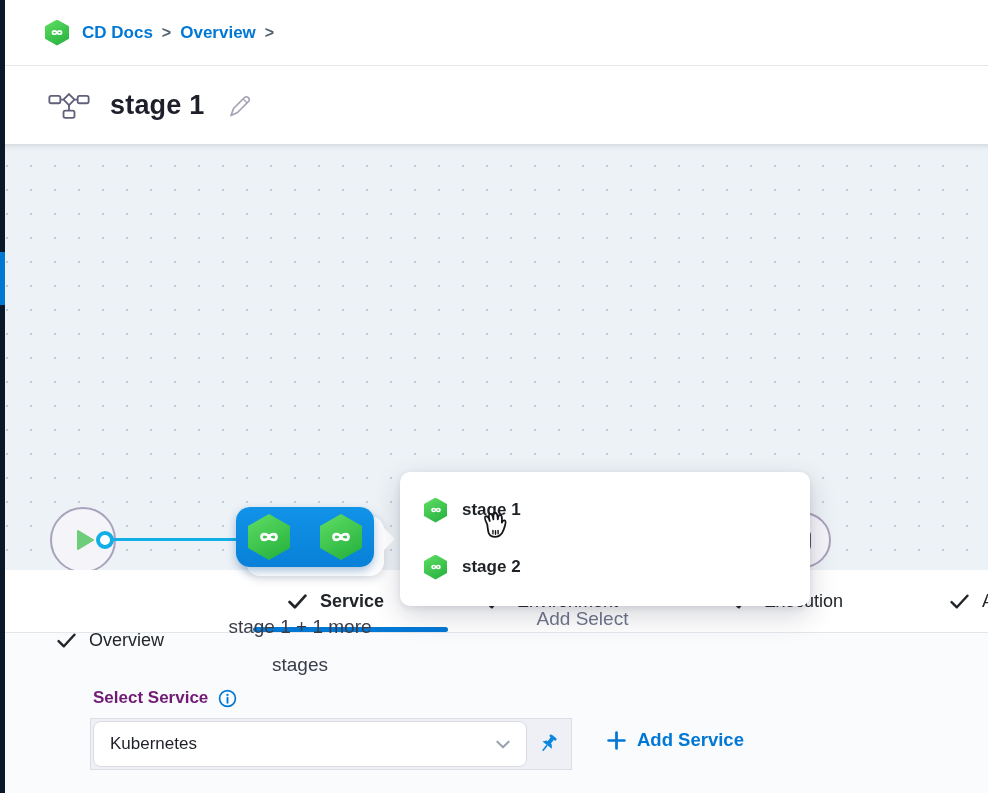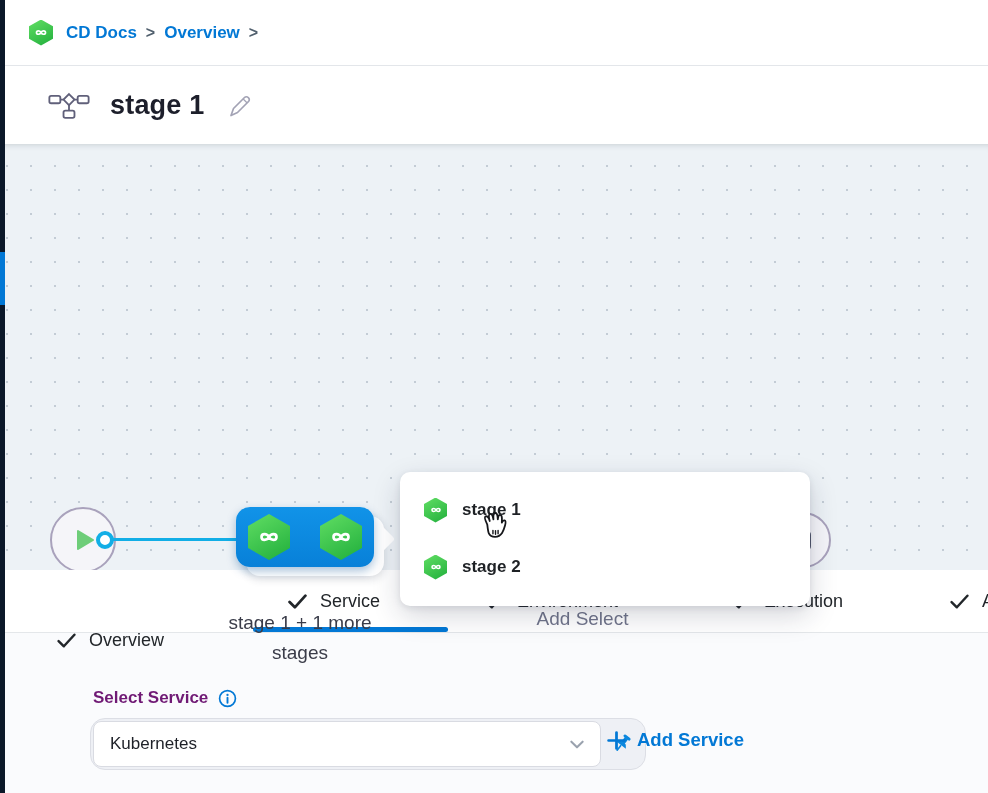--- a/index.html
+++ b/index.html
@@ -5,21 +5,21 @@
   * { margin:0; padding:0; box-sizing:border-box; }
   html,body { width:988px; height:793px; overflow:hidden; }
   body { font-family:"Liberation Sans", sans-serif; background:#ffffff; position:relative; }
 
   
   .left-strip { position:absolute; left:0; top:0; width:5px; height:793px; background:#0b1829; z-index:50; }
   .left-strip .indicator { position:absolute; left:0; top:252px; width:5px; height:53px; background:#0278d5; }
 
   
   .topbar { position:absolute; left:5px; top:0; right:0; height:66px; background:#ffffff;
-            display:flex; align-items:center; padding-left:24px; border-bottom:1px solid #e3e6ea; }
+            display:flex; align-items:center; padding-left:40px; border-bottom:1px solid #e3e6ea; }
   .crumbs { display:flex; align-items:center; gap:9px; font-size:17px; font-weight:700; color:#0278d5; }
   .crumb-sep { color:#51606e; font-weight:600; font-size:16px; }
 
   
   .hex { position:relative; display:inline-flex; align-items:center; justify-content:center;
          clip-path:polygon(50% 0, 100% 26%, 100% 74%, 50% 100%, 0 74%, 0 26%);
          background:linear-gradient(150deg,#5ad95f 10%,#27b340 90%); }
   .hex svg { display:block; }
 
   
@@ -51,50 +51,50 @@
                       background:linear-gradient(180deg,#1193e8,#0880d8);
                       box-shadow:0 4px 10px rgba(10,80,150,.35);
                       display:flex; align-items:center; justify-content:center; gap:30px; z-index:7; cursor:pointer; }
   .stage-group-node .hex { width:42px; height:46px; }
 
   .end-node { position:absolute; left:770px; top:368px; width:56px; height:56px; border-radius:50%;
               background:#f5f5f9; border:2px solid #a9a2bc; display:flex; align-items:center; justify-content:center; z-index:4; }
   .stop-square { width:16px; height:19px; border-radius:4px; background:#51576b; }
 
   .group-label { position:absolute; left:205px; top:464px; width:180px; text-align:center;
-                 font-size:19px; line-height:30px; font-weight:500; color:#3a3c49; z-index:3; }
+                 font-size:19px; line-height:38px; font-weight:500; color:#3a3c49; z-index:3; }
   .add-stage-label { position:absolute; left:495px; top:464px; width:165px; text-align:center;
                      font-size:19px; font-weight:500; color:#70748a; z-index:3; }
 
   
   .stage-popup { position:absolute; left:395px; top:328px; width:410px; height:134px; background:#ffffff;
                  border-radius:10px; box-shadow:0 10px 28px rgba(25,35,60,.18), 0 2px 6px rgba(25,35,60,.10);
                  z-index:10; padding:16px 0 0 24px; }
   .popup-row { display:flex; align-items:center; gap:15px; height:44px; margin-bottom:13px; cursor:pointer; }
   .popup-row .hex { width:23px; height:25px; }
   .popup-row-label { font-size:17px; font-weight:700; color:#1e2125; }
   .cursor-hand { position:absolute; left:78px; top:32px; z-index:12; pointer-events:none; }
 
   
   .tabbar { position:absolute; left:5px; top:570px; right:0; height:63px; background:#ffffff;
             border-bottom:1px solid #e4e7ea; z-index:2; }
   .tab { position:absolute; top:0; height:62px; display:flex; align-items:center; gap:13px;
          font-size:18px; font-weight:500; color:#22262a; cursor:pointer; white-space:nowrap; }
-  .tab.active { font-weight:400; }
+  .tab.active { font-weight:700; }
   .tab svg { flex:0 0 auto; }
   .tab-underline { position:absolute; left:248px; bottom:0; width:195px; height:5px; border-radius:3px;
                    background:#0278d5; }
 
   
   .content { position:absolute; left:5px; top:633px; right:0; height:160px; background:#fafbfd; }
   .field-label-row { position:absolute; left:88px; top:55px; display:flex; align-items:center; gap:10px; }
   .field-label { font-size:17px; font-weight:700; color:#701a75; }
 
-  .select-group { position:absolute; left:85px; top:85px; width:556px; height:52px;
-                  background:#eef0f5; border:1px solid #dcdee5; border-radius:15px;
+  .select-group { position:absolute; left:85px; top:85px; width:482px; height:52px;
+                  background:#eef0f5; border:1px solid #dcdee5; border-radius:0;
                   display:flex; align-items:center; padding:2px; }
   .select-field { flex:1; height:46px; background:#ffffff; border:1px solid #d9dbe2; border-radius:8px;
                   display:flex; align-items:center; padding:0 16px; cursor:pointer; }
   .select-value { flex:1; font-size:17px; color:#1e2128; }
   .pin-btn { width:42px; height:46px; display:flex; align-items:center; justify-content:center; cursor:pointer; }
 
   .add-service { position:absolute; left:602px; top:96px; display:flex; align-items:center; gap:11px;
                  color:#0278d5; font-size:18.5px; font-weight:700; cursor:pointer; }
 </style>
 </head>

